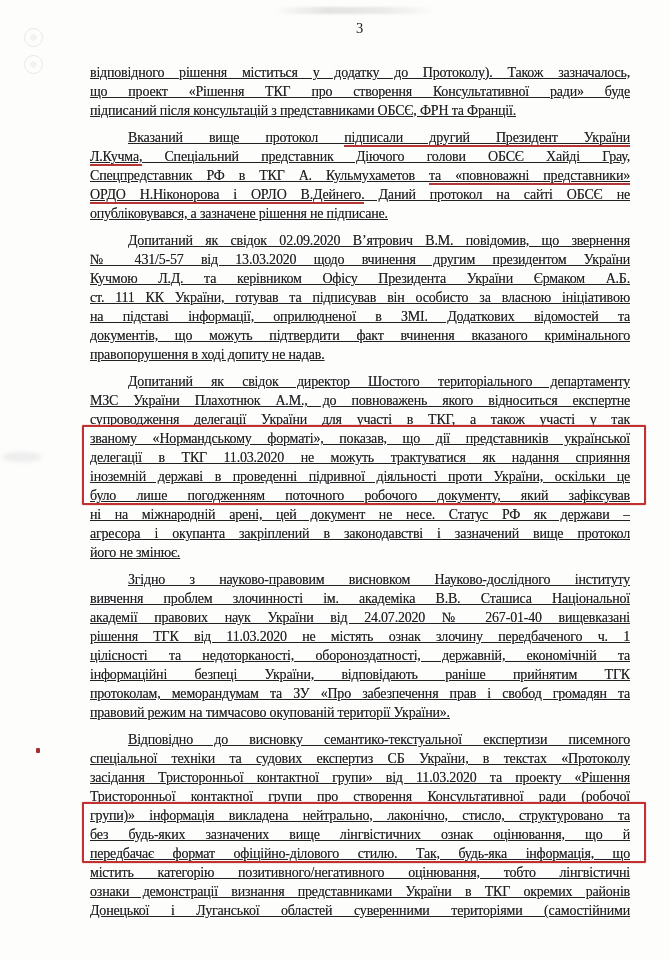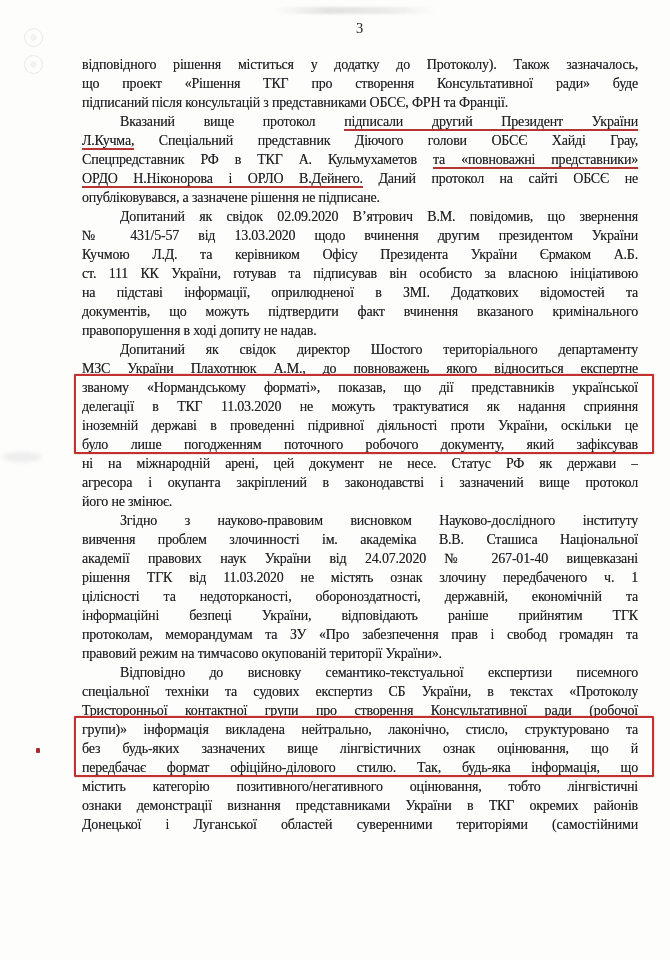--- a/index.html
+++ b/index.html
@@ -42,21 +42,21 @@
   .page-number{
     position:absolute;top:20px;left:82px;width:556px;
     text-align:center;font-size:14.5px;letter-spacing:1px;
   }
   
   .textblock{
     position:absolute;left:82px;top:55px;width:556px;
     font-size:14px;letter-spacing:-0.2px;
     text-shadow:0 0 .4px rgba(20,20,25,.5);
   }
-  .para{margin:0;padding:0;}
+  .para{margin:8px;padding:0;text-decoration:underline;}
   .line{
     height:19px;line-height:19px;overflow:hidden;
     text-align:justify;text-align-last:justify;
     white-space:normal;
   }
   .line.end{text-align:center;text-align-last:left;}
   .line.indent{text-indent:38px;}
   .useg{
     border-bottom:2px solid var(--red-line);
     padding-bottom:0px;
@@ -97,20 +97,21 @@
         <div class="line"><span>№ 431/5-57 від 13.03.2020 щодо вчинення другим президентом України</span></div>
         <div class="line"><span>Кучмою Л.Д. та керівником Офісу Президента України Єрмаком А.Б.</span></div>
         <div class="line"><span>ст. 111 КК України, готував та підписував він особисто за власною ініціативою</span></div>
         <div class="line"><span>на підставі інформації, оприлюдненої в ЗМІ. Додаткових відомостей та</span></div>
         <div class="line"><span>документів, що можуть підтвердити факт вчинення вказаного кримінального</span></div>
         <div class="line end"><span>правопорушення в ході допиту не надав.</span></div>
       </div>
       <div class="para">
         <div class="line indent"><span>Допитаний як свідок директор Шостого територіального департаменту</span></div>
         <div class="line"><span>МЗС України Плахотнюк А.М., до повноважень якого відноситься експертне</span></div>
+        <div class="line"><span>супроводження делегації України для участі в ТКГ, а також участі у так</span></div>
         <div class="boxed-group">
           <div class="line"><span>званому «Нормандському форматі», показав, що дії представників української</span></div>
           <div class="line"><span>делегації в ТКГ 11.03.2020 не можуть трактуватися як надання сприяння</span></div>
           <div class="line"><span>іноземній державі в проведенні підривної діяльності проти України, оскільки це</span></div>
           <div class="line"><span>було лише погодженням поточного робочого документу, який зафіксував</span></div>
         </div>
         <div class="line"><span>ні на міжнародній арені, цей документ не несе. Статус РФ як держави –</span></div>
         <div class="line"><span>агресора і окупанта закріплений в законодавстві і зазначений вище протокол</span></div>
         <div class="line end"><span>його не змінює.</span></div>
       </div>
@@ -120,20 +121,21 @@
         <div class="line"><span>академії правових наук України від 24.07.2020 № 267-01-40 вищевказані</span></div>
         <div class="line"><span>рішення ТГК від 11.03.2020 не містять ознак злочину передбаченого ч. 1</span></div>
         <div class="line"><span>цілісності та недоторканості, обороноздатності, державній, економічній та</span></div>
         <div class="line"><span>інформаційні безпеці України, відповідають раніше прийнятим ТГК</span></div>
         <div class="line"><span>протоколам, меморандумам та ЗУ «Про забезпечення прав і свобод громадян та</span></div>
         <div class="line end"><span>правовий режим на тимчасово окупованій території України».</span></div>
       </div>
       <div class="para">
         <div class="line indent"><span>Відповідно до висновку семантико-текстуальної експертизи писемного</span></div>
         <div class="line"><span>спеціальної техніки та судових експертиз СБ України, в текстах «Протоколу</span></div>
+        <div class="line"><span>засідання Тристоронньої контактної групи» від 11.03.2020 та проекту «Рішення</span></div>
         <div class="line"><span>Тристоронньої контактної групи про створення Консультативної ради (робочої</span></div>
         <div class="boxed-group">
           <div class="line"><span>групи)» інформація викладена нейтрально, лаконічно, стисло, структуровано та</span></div>
           <div class="line"><span>без будь-яких зазначених вище лінгвістичних ознак оцінювання, що й</span></div>
           <div class="line"><span>передбачає формат офіційно-ділового стилю. Так, будь-яка інформація, що</span></div>
         </div>
         <div class="line"><span>містить категорію позитивного/негативного оцінювання, тобто лінгвістичні</span></div>
         <div class="line"><span>ознаки демонстрації визнання представниками України в ТКГ окремих районів</span></div>
         <div class="line"><span>Донецької і Луганської областей суверенними територіями (самостійними</span></div>
       </div>

